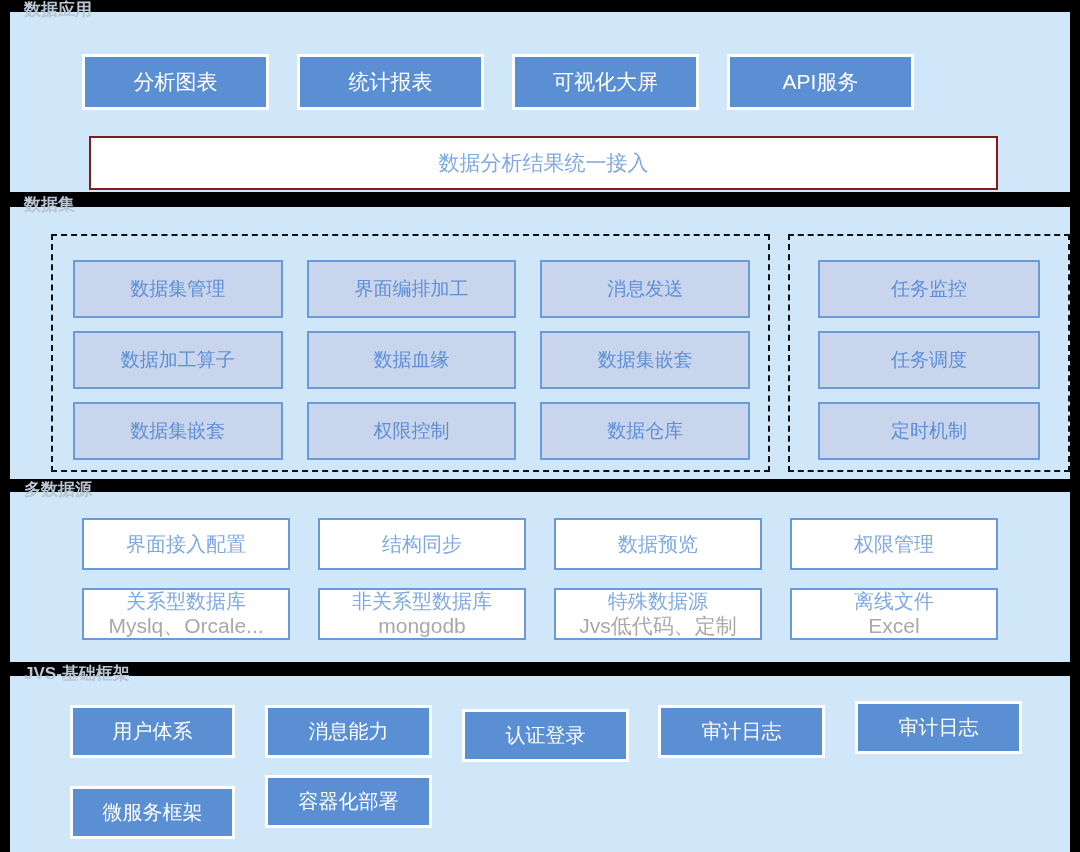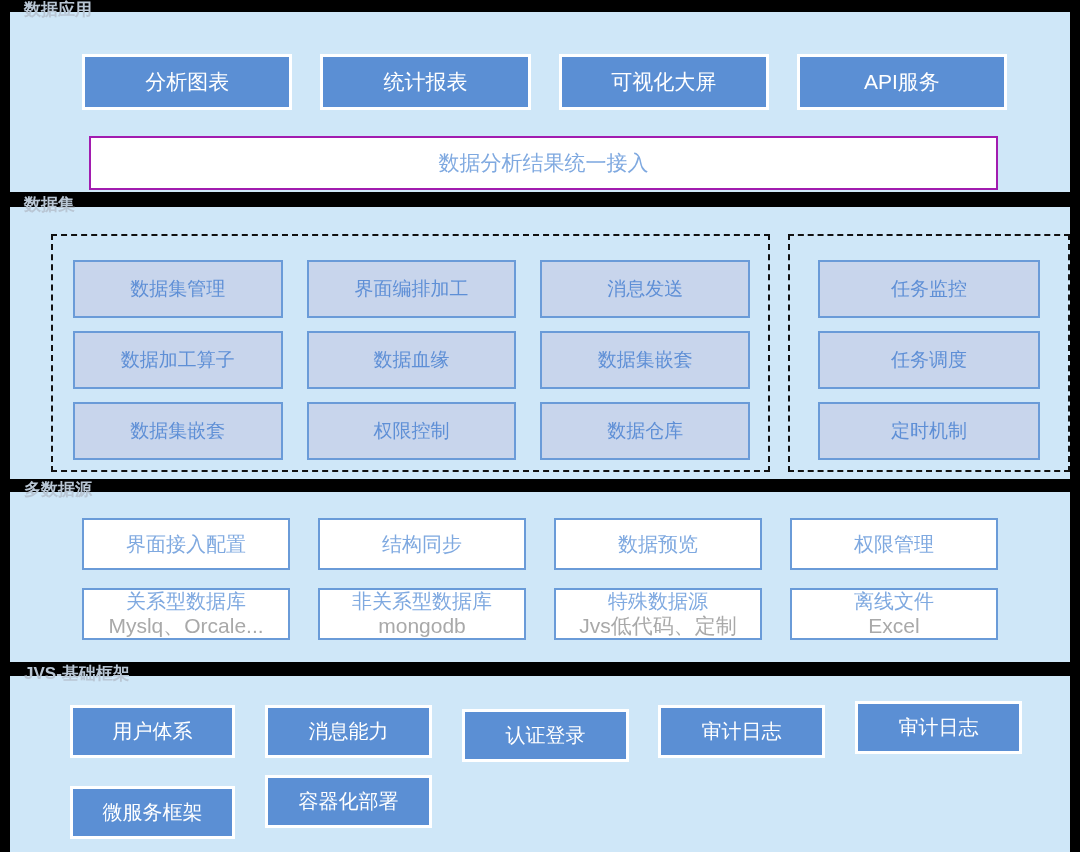--- a/index.html
+++ b/index.html
@@ -43,42 +43,42 @@
     white-space: nowrap;
     z-index: 5;
   }
 
   
   #sec-app { left: 10px; top: 12px; width: 1060px; height: 180px; }
 
   .app-row {
     position: absolute;
     left: 72px; top: 42px;
-    width: 925px; height: 56px;
+    width: 832px; height: 56px;
     display: flex;
     gap: 28px;
   }
   .app-chip {
     flex: 1 1 0;
     background: #5B8FD4;
     border: 3px solid #FFFFFF;
     box-sizing: border-box;
     color: #FFFFFF;
     font-size: 21px;
     display: flex;
     align-items: center;
     justify-content: center;
   }
 
   .app-wide {
     position: absolute;
     left: 79px; top: 124px;
     width: 909px; height: 54px;
     background: #FFFFFF;
-    border: 2px solid #a21caf;
+    border: 2px solid #7f1d1d;
     box-sizing: border-box;
     color: #7FA9E0;
     font-size: 21px;
     display: flex;
     align-items: center;
     justify-content: center;
   }
 
   
   #sec-dataset { left: 10px; top: 207px; width: 1060px; height: 272px; }

